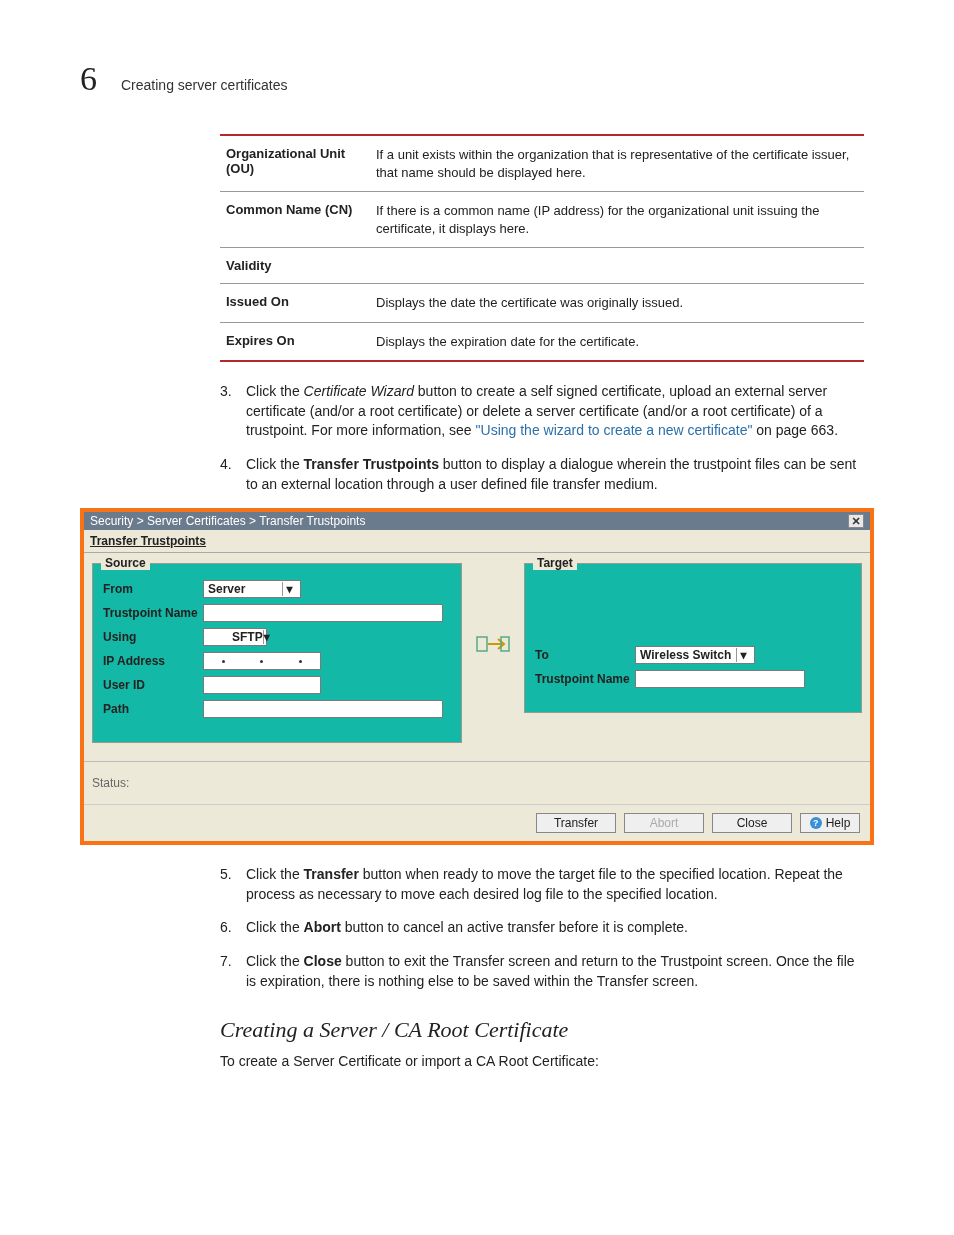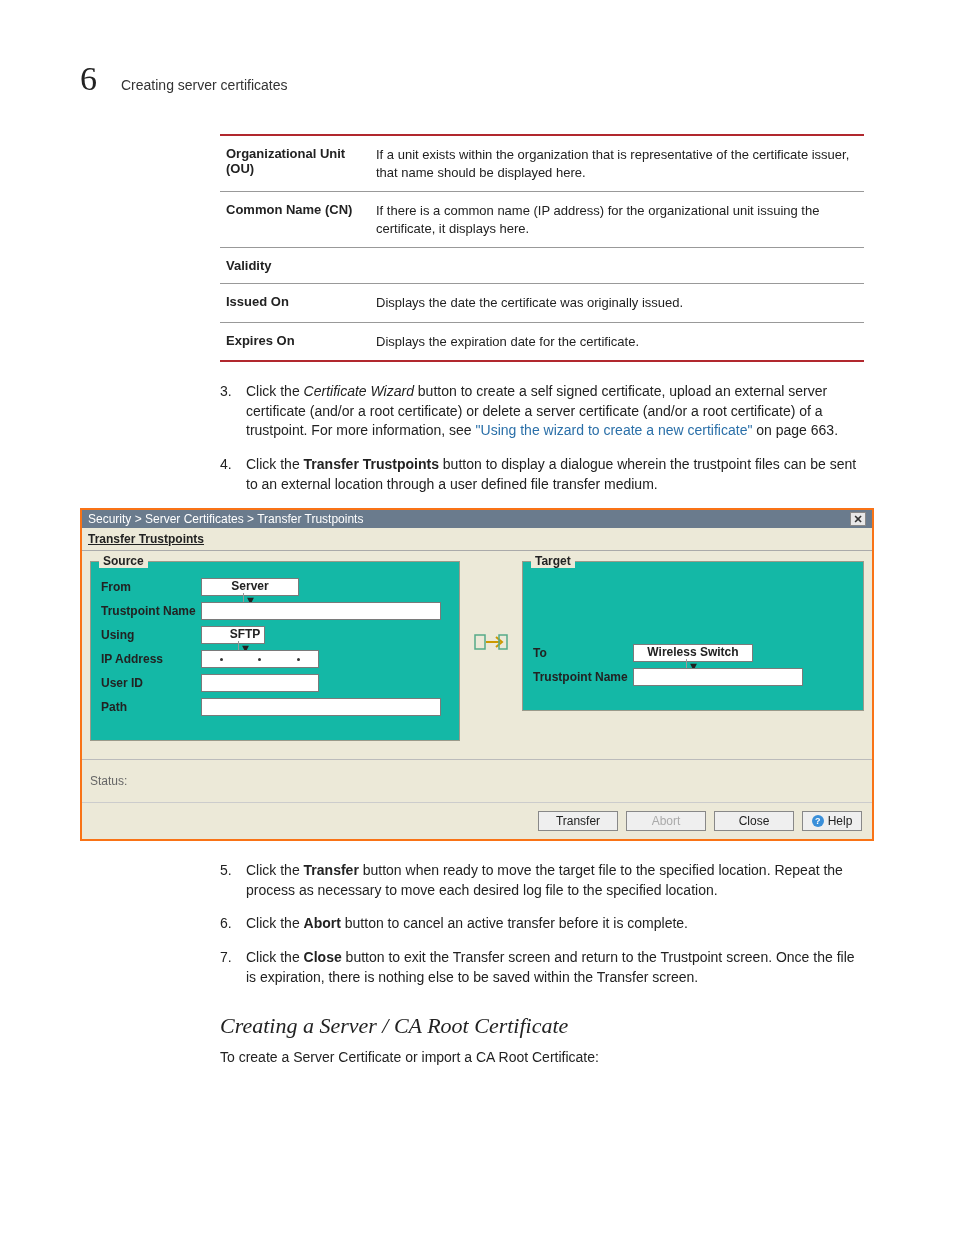--- a/index.html
+++ b/index.html
@@ -22,32 +22,32 @@
   .steps { margin-left: 140px; margin-right: 10px; margin-top: 20px; font-size: 14px; line-height: 1.4; }
   .step { display: flex; margin-bottom: 14px; }
   .snum { width: 26px; flex-shrink: 0; }
   .sbody { flex: 1; }
   .ital { font-style: italic; }
   .bold { font-weight: bold; }
   .lnk { color: #2a6fa8; }
 
   
   .dlg-wrap { margin: 10px 0 20px 0; }
-  .dlg { border: 2px solid #f97316; background: #ece9d8; font-size: 12px; color: #222; }
+  .dlg { border: 4px solid #f97316; background: #ece9d8; font-size: 12px; color: #222; }
   .dlg-title { background: #6a7b8d; color: #fff; padding: 2px 6px; display: flex; justify-content: space-between; align-items: center; font-size: 12px; }
   .dlg-x { background:#e8e8e8; border:1px solid #888; width:16px; height:14px; display:flex; align-items:center; justify-content:center; color:#333; font-size:11px; font-weight:bold;}
   .dlg-sub { font-weight: bold; padding: 4px 6px; border-bottom: 1px solid #aaa; text-decoration: underline; }
   .dlg-body { display: flex; align-items: flex-start; padding: 10px 8px 18px 8px; gap: 8px; }
   .fs { border: 1px solid #9a9a8a; padding: 10px 10px 18px 10px; position: relative; background: #14b8a6; font-weight: bold; }
   .fs .legend { position: absolute; top: -8px; left: 8px; background: #ece9d8; padding: 0 4px; font-size: 12px; }
   .fs-l { width: 370px; }
   .fs-r { flex: 1; }
   .frow { display: flex; align-items: center; margin: 6px 0; }
   .flab { width: 100px; }
-  .sel, .inp { border: 1px solid #7a7a7a; background: #fff; height: 18px; font-size: 12px; padding: 0 4px; display:inline-flex; align-items:center;flex-direction:column; }
+  .sel, .inp { border: 1px solid #7a7a7a; background: #fff; height: 18px; font-size: 12px; padding: 0 4px; display:inline-flex; align-items:center; }
   .sel { width: 98px; justify-content: space-between; }
   .sel .arrow { width:14px; text-align:center; border-left:1px solid #999; }
   .inp-wide { width: 240px; }
   .inp-mid { width: 118px; }
   .ipbox { display:flex; gap:0; border:1px solid #7a7a7a; background:#fff; height:18px; width:118px; align-items:center; justify-content:space-around;}
   .ipbox span { width:3px; height:3px; background:#333; border-radius:50%; }
   .arrow-icon { width:46px; display:flex; align-items:center; justify-content:center; padding-top:70px;}
   .status { border-top:1px solid #bbb; padding:14px 8px; color:#666; }
   .btns { display:flex; gap:8px; justify-content:flex-end; padding:8px 10px; border-top:1px solid #ccc;}
   .btn { border:1px solid #888; background:#efefef; padding:2px 0; width:80px; text-align:center; font-size:12px;}

